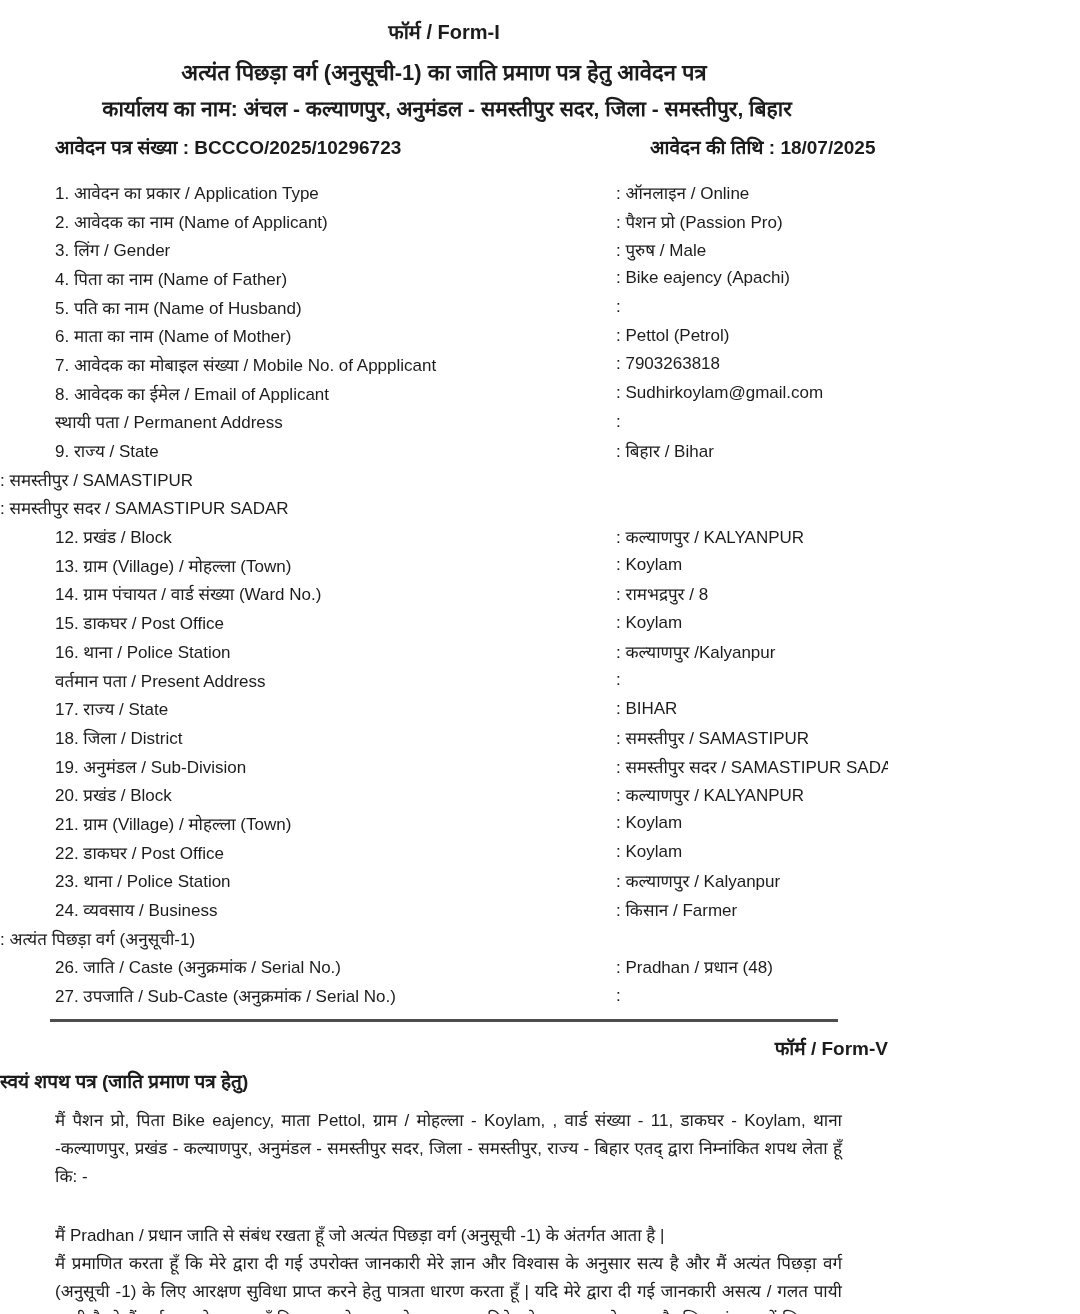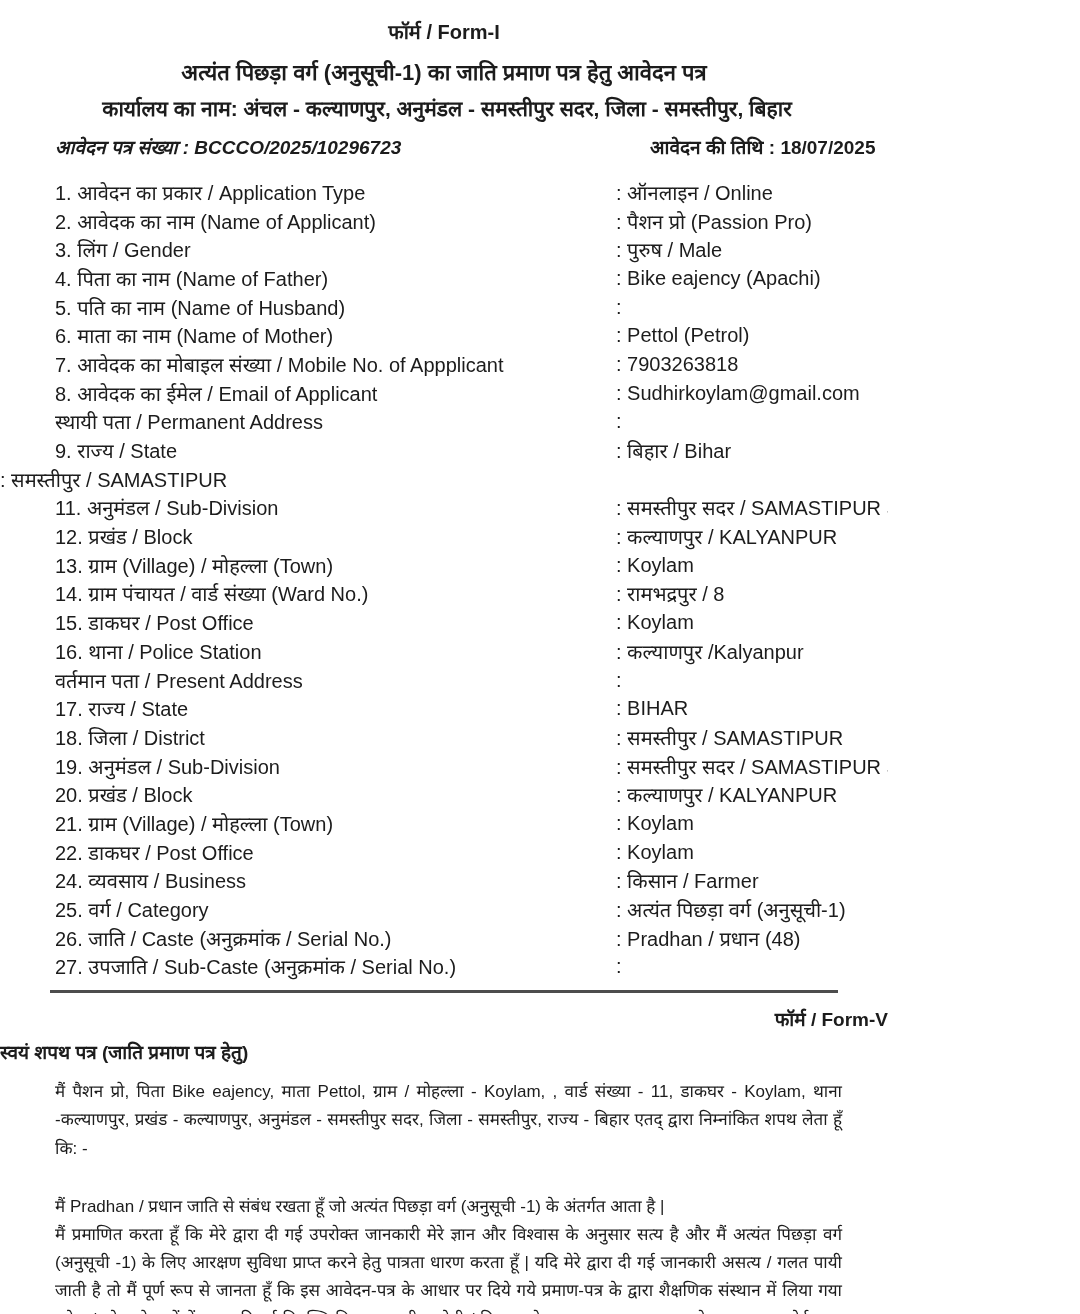--- a/index.html
+++ b/index.html
@@ -35,30 +35,30 @@
     font-weight: 700;
     padding-left: 6px;
   }
   .meta-row {
     position: relative;
     height: 30px;
     margin-top: 12px;
     font-size: 19px;
     font-weight: 700;
   }
-  .app-no  { position: absolute; left: 55px;  top: 0; white-space: nowrap; font-style: italic; }
+  .app-no  { position: absolute; left: 55px;  top: 0; white-space: nowrap; }
   .app-date{ position: absolute; left: 650px; top: 0; white-space: nowrap; }
   .fields {
     margin-top: 14px;
   }
   .row {
     display: flex;
     align-items: center;
     height: 28.7px;
-    font-size: 20px;
+    font-size: 17px;
   }
   .lab {
     flex: 0 0 561px;
     padding-left: 55px;
     white-space: nowrap;
     overflow: hidden;
   }
   .val {
     flex: 1 1 auto;
     white-space: nowrap;
@@ -149,21 +149,20 @@
         <div class="val">:</div>
       </div>
       <div class="row">
         <div class="lab">9. राज्य / State</div>
         <div class="val">: बिहार / Bihar</div>
       </div>
       <div class="row">
         <div class="val">: समस्तीपुर / SAMASTIPUR</div>
       </div>
       <div class="row">
-        <div class="lab">11. अनुमंडल / Sub-Division</div>
         <div class="val">: समस्तीपुर सदर / SAMASTIPUR SADAR</div>
       </div>
       <div class="row">
         <div class="lab">12. प्रखंड / Block</div>
         <div class="val">: कल्याणपुर / KALYANPUR</div>
       </div>
       <div class="row">
         <div class="lab">13. ग्राम (Village) / मोहल्ला (Town)</div>
         <div class="val">: Koylam</div>
       </div>
@@ -201,25 +200,28 @@
       </div>
       <div class="row">
         <div class="lab">21. ग्राम (Village) / मोहल्ला (Town)</div>
         <div class="val">: Koylam</div>
       </div>
       <div class="row">
         <div class="lab">22. डाकघर / Post Office</div>
         <div class="val">: Koylam</div>
       </div>
       <div class="row">
+        <div class="lab">23. थाना / Police Station</div>
+        <div class="val">: कल्याणपुर / Kalyanpur</div>
+      </div>
+      <div class="row">
         <div class="lab">24. व्यवसाय / Business</div>
         <div class="val">: किसान / Farmer</div>
       </div>
       <div class="row">
-        <div class="lab">25. वर्ग / Category</div>
         <div class="val">: अत्यंत पिछड़ा वर्ग (अनुसूची-1)</div>
       </div>
       <div class="row">
         <div class="lab">26. जाति / Caste (अनुक्रमांक / Serial No.)</div>
         <div class="val">: Pradhan / प्रधान (48)</div>
       </div>
       <div class="row">
         <div class="lab">27. उपजाति / Sub-Caste (अनुक्रमांक / Serial No.)</div>
         <div class="val">:</div>
       </div>

